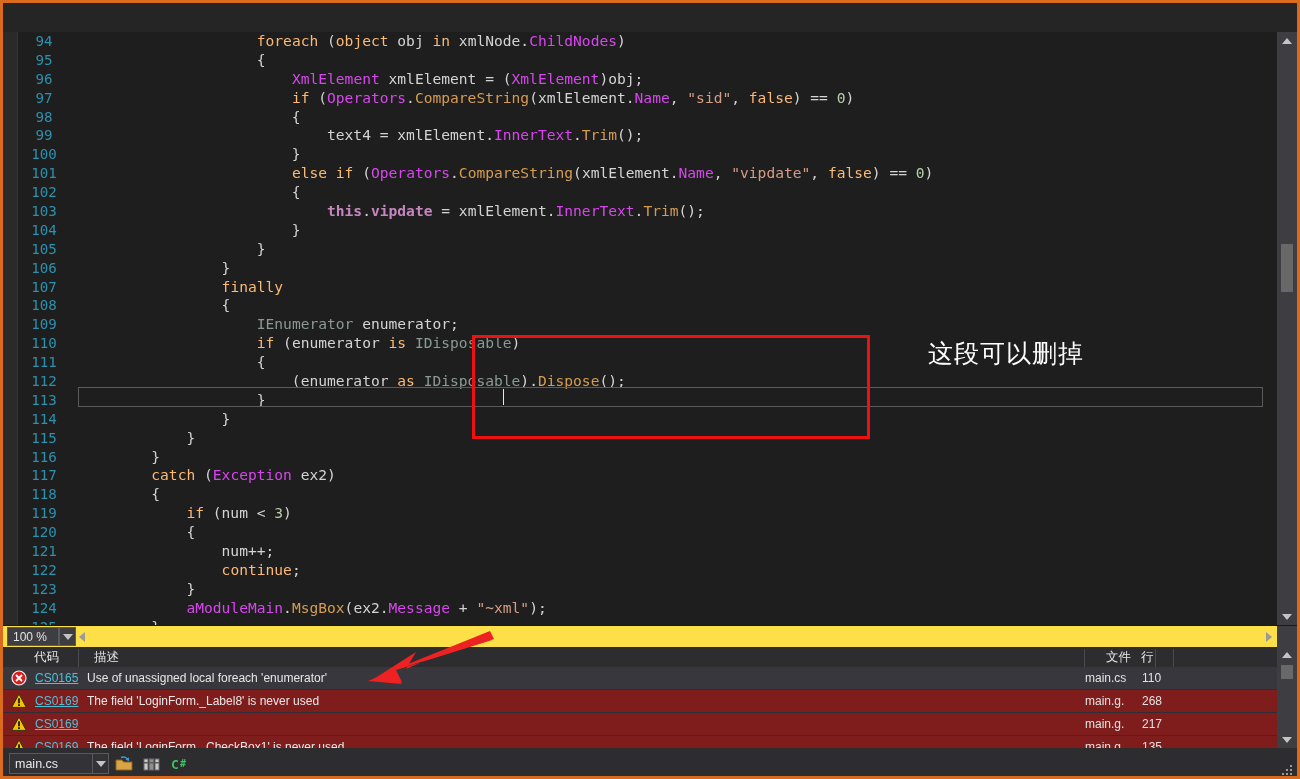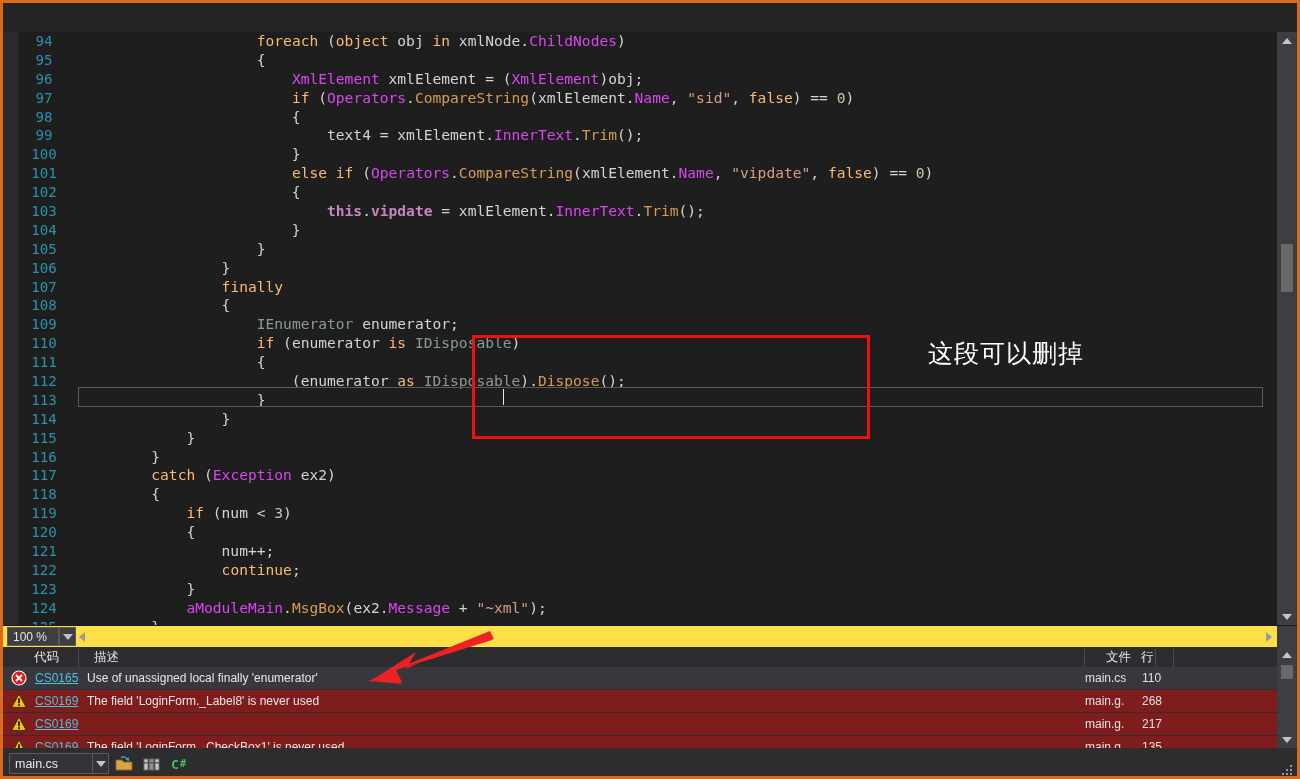--- a/index.html
+++ b/index.html
@@ -338,21 +338,21 @@
         <div class="hc" style="left: 1096px; width: 57px;">文件</div>
         <div class="hc" style="left: 1131px; width: 40px;">行</div>
       </div>
     <div class="errbody" id="err-body">
         <div class="errow sel">
           <div class="ec ec-icon"><svg width="16" height="16" viewBox="0 0 16 16">
               <circle cx="8" cy="8" r="7" fill="#d81e1e" stroke="#f3f3f3" stroke-width="1.2"></circle>
               <path d="M5 5 L11 11 M11 5 L5 11" stroke="#fff" stroke-width="1.8" fill="none"></path>
             </svg></div>
           <div class="ec ec-code">CS0165</div>
-          <div class="ec ec-desc">Use of unassigned local finally 'enumerator'</div>
+          <div class="ec ec-desc">Use of unassigned local foreach 'enumerator'</div>
           <div class="ec ec-file">main.cs</div>
           <div class="ec ec-line">110</div>
         </div>
         <div class="errow">
           <div class="ec ec-icon"><svg width="16" height="16" viewBox="0 0 16 16">
               <polygon points="8,1 15.3,14.4 0.7,14.4" fill="#f2c307" stroke="#3a3000" stroke-width="1"></polygon>
               <rect x="7.1" y="5.3" width="1.8" height="5" fill="#1a1a00"></rect>
               <rect x="7.1" y="11.2" width="1.8" height="1.8" fill="#1a1a00"></rect>
             </svg></div>
           <div class="ec ec-code">CS0169</div>

